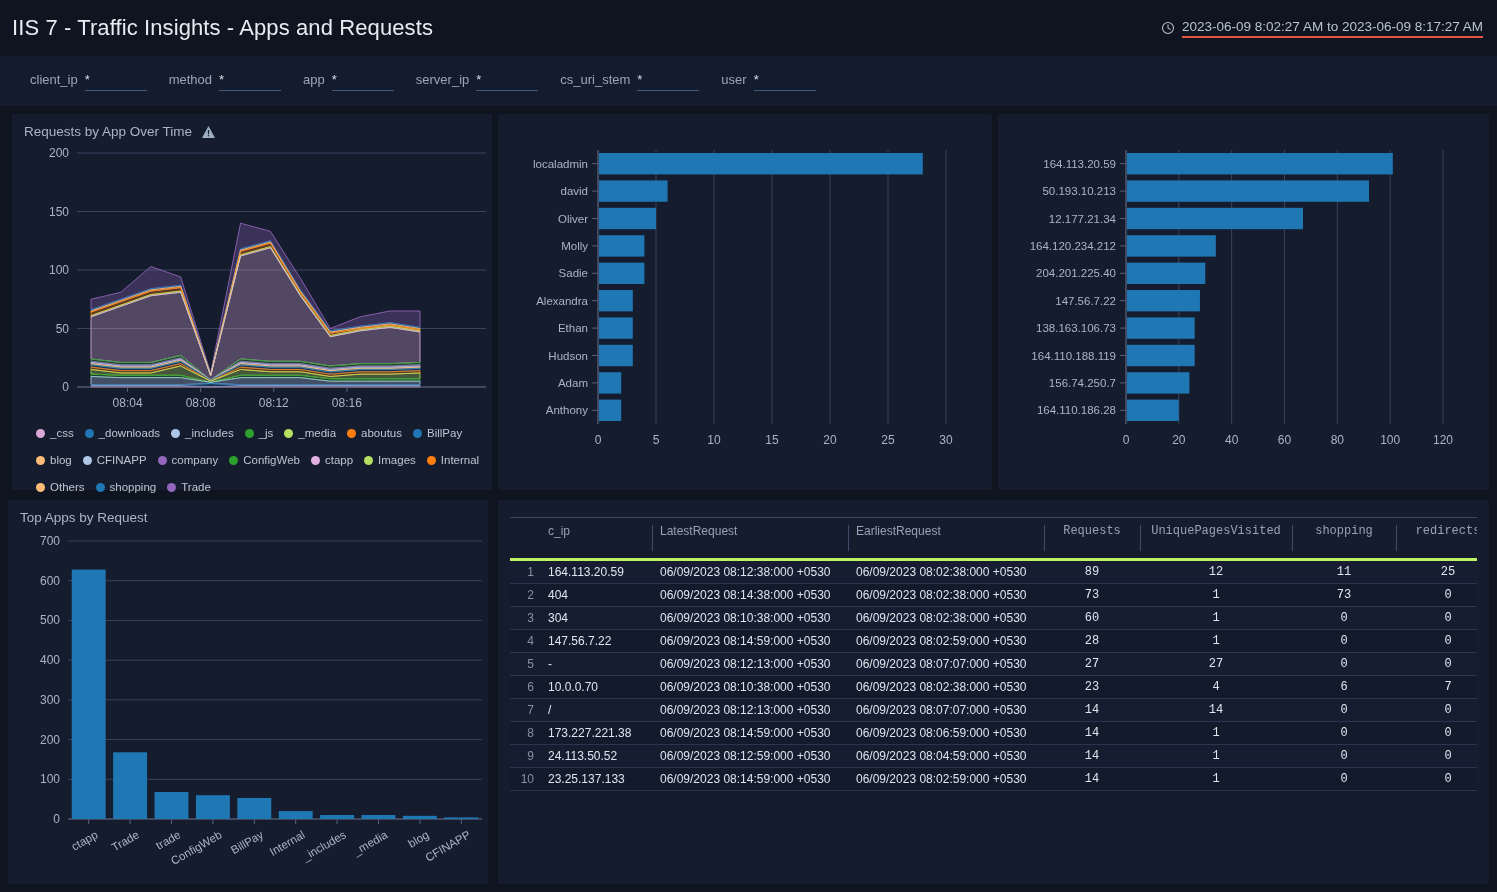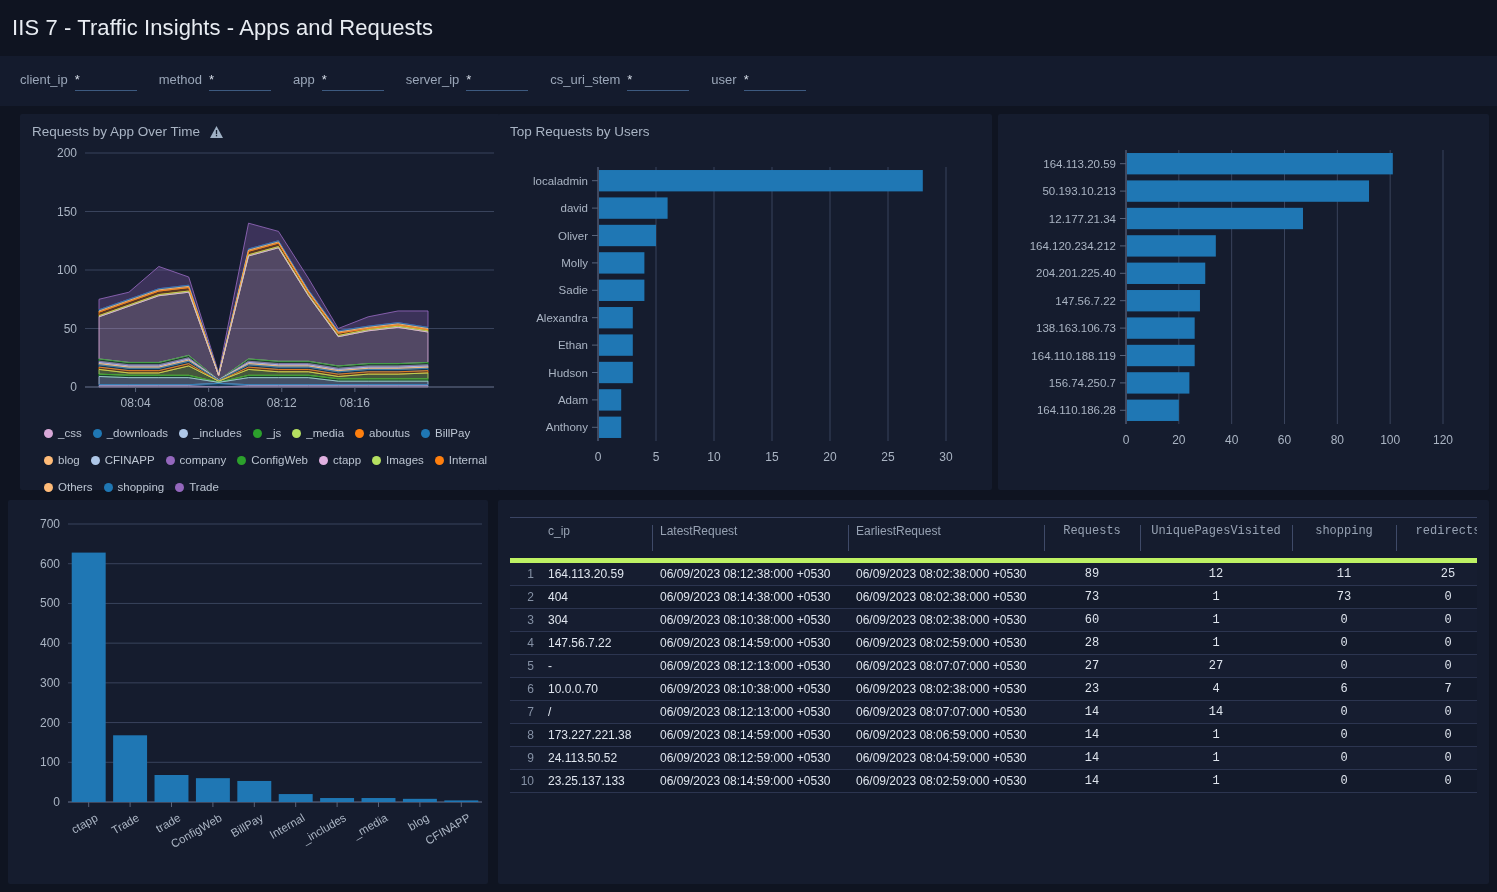--- a/index.html
+++ b/index.html
@@ -28,42 +28,42 @@
   .clock-icon { width: 14px; height: 14px; display:block; }
   .time-text {
     font-size: 13.5px; color: #b9c2d0;
     border-bottom: 2px solid #e8543f; padding-bottom: 2px;
   }
 
   
   .filterbar {
     position: absolute; left: 0; top: 56px; width: 1497px; height: 50px;
     background: #141b2d;
-    display: flex; align-items: center; padding-left: 20px; gap: 0;
+    display: flex; align-items: center; padding-left: 30px; gap: 0;
   }
   .filter { display: flex; align-items: baseline; margin-right: 22px; }
   .filter-label { font-size: 13px; color: #9aa6b8; margin-right: 7px; white-space: nowrap; }
   .filter-input {
     font-size: 13px; color: #d6dde8; min-width: 62px;
     border-bottom: 1px solid #3d5a80; padding: 0 2px 3px 0;
     display:inline-block;
   }
 
   
   .panel {
     position: absolute; background: #151c2e; border-radius: 2px;
     padding: 10px 12px 8px 12px;
   }
   .panel-title {
     font-size: 13.5px; color: #a9b4c4; font-weight: 400;
     display: flex; align-items: center; gap: 9px; margin-bottom: 2px;
   }
   .warn-icon { display:block; }
 
-  #panel-area      { left: 20px;   top: 114px; width: 480px; height: 376px; }
+  #panel-area      { left: 12px;   top: 114px; width: 480px; height: 376px; }
   #panel-users     { left: 498px; top: 114px; width: 494px; height: 376px; }
   #panel-clients   { left: 998px; top: 114px; width: 491px; height: 376px; }
   #panel-apps      { left: 8px;   top: 500px; width: 480px; height: 384px; }
   #panel-table     { left: 498px; top: 500px; width: 991px; height: 384px; }
 
   svg { display: block; }
   .ax-label { font-family: "Liberation Sans", sans-serif; fill: #aab4c3; font-size: 12px; }
   .ax-label-sm { font-family: "Liberation Sans", sans-serif; fill: #aab4c3; font-size: 11.5px; }
   .gridline { stroke: #39435c; stroke-width: 1; }
   .axisline { stroke: #58637a; stroke-width: 1; }
@@ -80,21 +80,21 @@
 
   
   .tbl-wrap { margin-top: 7px; width: 967px; overflow: hidden; }
   table { border-collapse: collapse; width: 967px; table-layout: fixed; }
   th, td {
     font-size: 12px; font-weight: 400;
     padding: 4px 8px; white-space: nowrap; overflow: hidden;
     border-bottom: 1px solid #2c3550;
   }
   thead th {
-    color: #97a2b3; text-align: left; border-bottom: 5px solid #bef264;
+    color: #97a2b3; text-align: left; border-bottom: 3px solid #bef264;
     border-top: 1px solid #3a4463; padding-top: 6px; padding-bottom: 20px;
     position: relative;
   }
   thead th.sep::before {
     content: ""; position: absolute; left: 0; top: 7px; bottom: 7px;
     width: 1px; background: #3f4a68;
   }
   tbody td { color: #dfe5ee; }
   td.rownum, th.rownum { color: #8591a5; text-align: right; width: 30px; padding-right: 6px; }
   .c-cip   { width: 112px; }
@@ -107,20 +107,29 @@
   tbody tr:nth-child(odd) { background: #161d30; }
   tbody tr:nth-child(even) { background: #131a2b; }
 </style>
 </head>
 <body>
 
 <div class="page">
 
   <div class="header">
     <div class="title">IIS 7 - Traffic Insights - Apps and Requests</div>
+    <div class="timepicker">
+      <span>
+        <svg class="clock-icon" viewBox="0 0 16 16">
+          <circle cx="8" cy="8" r="6.3" fill="none" stroke="#b9c2d0" stroke-width="1.2"></circle>
+          <path d="M8 4.3V8l2.6 1.6" fill="none" stroke="#b9c2d0" stroke-width="1.2" stroke-linecap="round"></path>
+        </svg>
+      </span>
+      <span class="time-text">2023-06-09 8:02:27 AM to 2023-06-09 8:17:27 AM</span>
+    </div>
   </div>
 
   <div class="filterbar">
     <div class="filter">
       <span class="filter-label">client_ip</span>
       <span class="filter-input">*</span>
     </div>
     <div class="filter">
       <span class="filter-label">method</span>
       <span class="filter-input">*</span>
@@ -258,23 +267,20 @@
           <span class="legend-text">shopping</span>
         </div>
         <div class="legend-item">
           <span class="legend-dot" style="background: rgb(148, 103, 189);"></span>
           <span class="legend-text">Trade</span>
         </div>
       </div>
   </div>
 
   <div class="panel" id="panel-users">
-    <div class="panel-title">
-      <span>Top Requests by Users</span>
-    </div>
     <svg id="svg-users" width="470" height="348">
         <line x1="88" y1="26" x2="88" y2="300" class="gridline"></line>
         <text x="88" y="320" class="ax-label" text-anchor="middle">0</text>
         <line x1="146" y1="26" x2="146" y2="300" class="gridline"></line>
         <text x="146" y="320" class="ax-label" text-anchor="middle">5</text>
         <line x1="204" y1="26" x2="204" y2="300" class="gridline"></line>
         <text x="204" y="320" class="ax-label" text-anchor="middle">10</text>
         <line x1="262" y1="26" x2="262" y2="300" class="gridline"></line>
         <text x="262" y="320" class="ax-label" text-anchor="middle">15</text>
         <line x1="320" y1="26" x2="320" y2="300" class="gridline"></line>
@@ -361,20 +367,23 @@
         <rect x="117" y="248.21399999999997" width="62.400000000000006" height="21.372" class="bar"></rect>
         <line x1="110" y1="258.9" x2="116" y2="258.9" class="axisline"></line>
         <text x="106" y="262.9" class="ax-label-sm" text-anchor="end">156.74.250.7</text>
         <rect x="117" y="275.61400000000003" width="51.833333333333314" height="21.372" class="bar"></rect>
         <line x1="110" y1="286.3" x2="116" y2="286.3" class="axisline"></line>
         <text x="106" y="290.3" class="ax-label-sm" text-anchor="end">164.110.186.28</text>
       </svg>
   </div>
 
   <div class="panel" id="panel-apps">
+    <div class="panel-title">
+      <span>Top Apps by Request</span>
+    </div>
     <svg id="svg-apps" width="466" height="358">
         <line x1="48" y1="292" x2="462" y2="292" class="gridline"></line>
         <text x="40" y="296" class="ax-label" text-anchor="end">0</text>
         <line x1="48" y1="252.28571428571428" x2="462" y2="252.28571428571428" class="gridline"></line>
         <text x="40" y="256.2857142857143" class="ax-label" text-anchor="end">100</text>
         <line x1="48" y1="212.57142857142856" x2="462" y2="212.57142857142856" class="gridline"></line>
         <text x="40" y="216.57142857142856" class="ax-label" text-anchor="end">200</text>
         <line x1="48" y1="172.85714285714286" x2="462" y2="172.85714285714286" class="gridline"></line>
         <text x="40" y="176.85714285714286" class="ax-label" text-anchor="end">300</text>
         <line x1="48" y1="133.14285714285714" x2="462" y2="133.14285714285714" class="gridline"></line>

